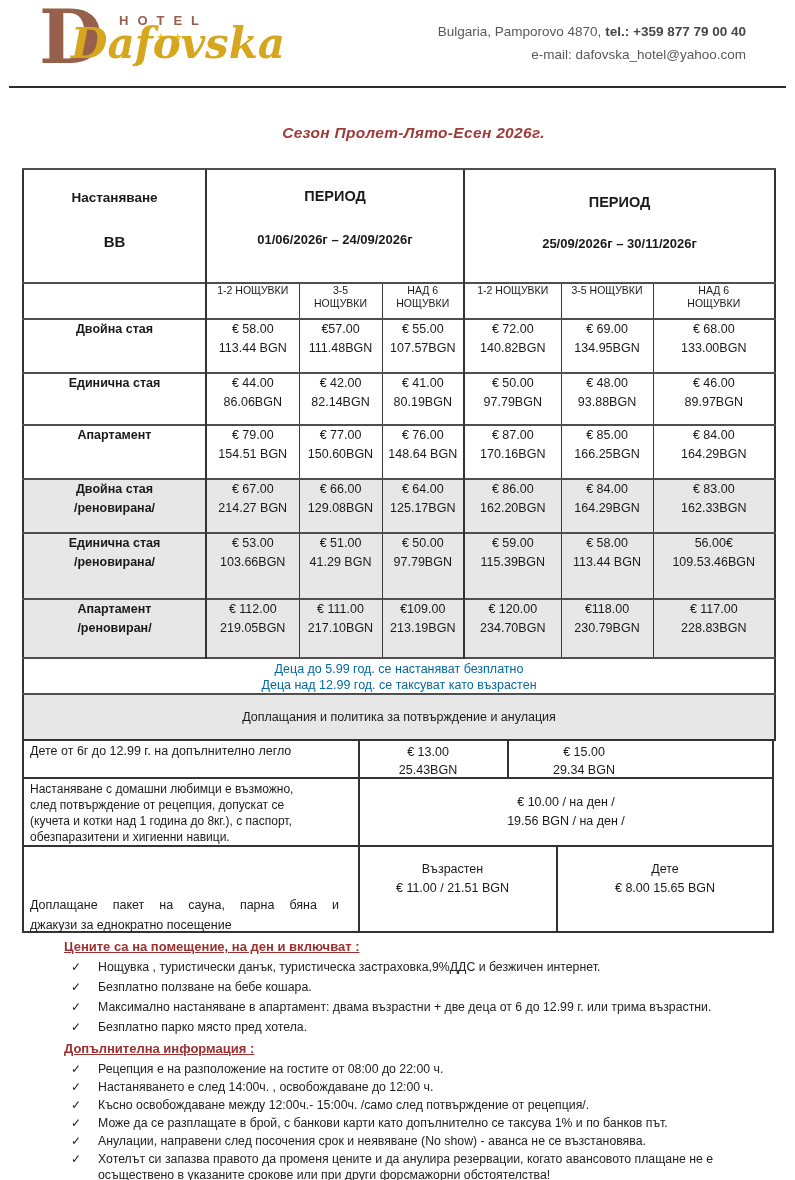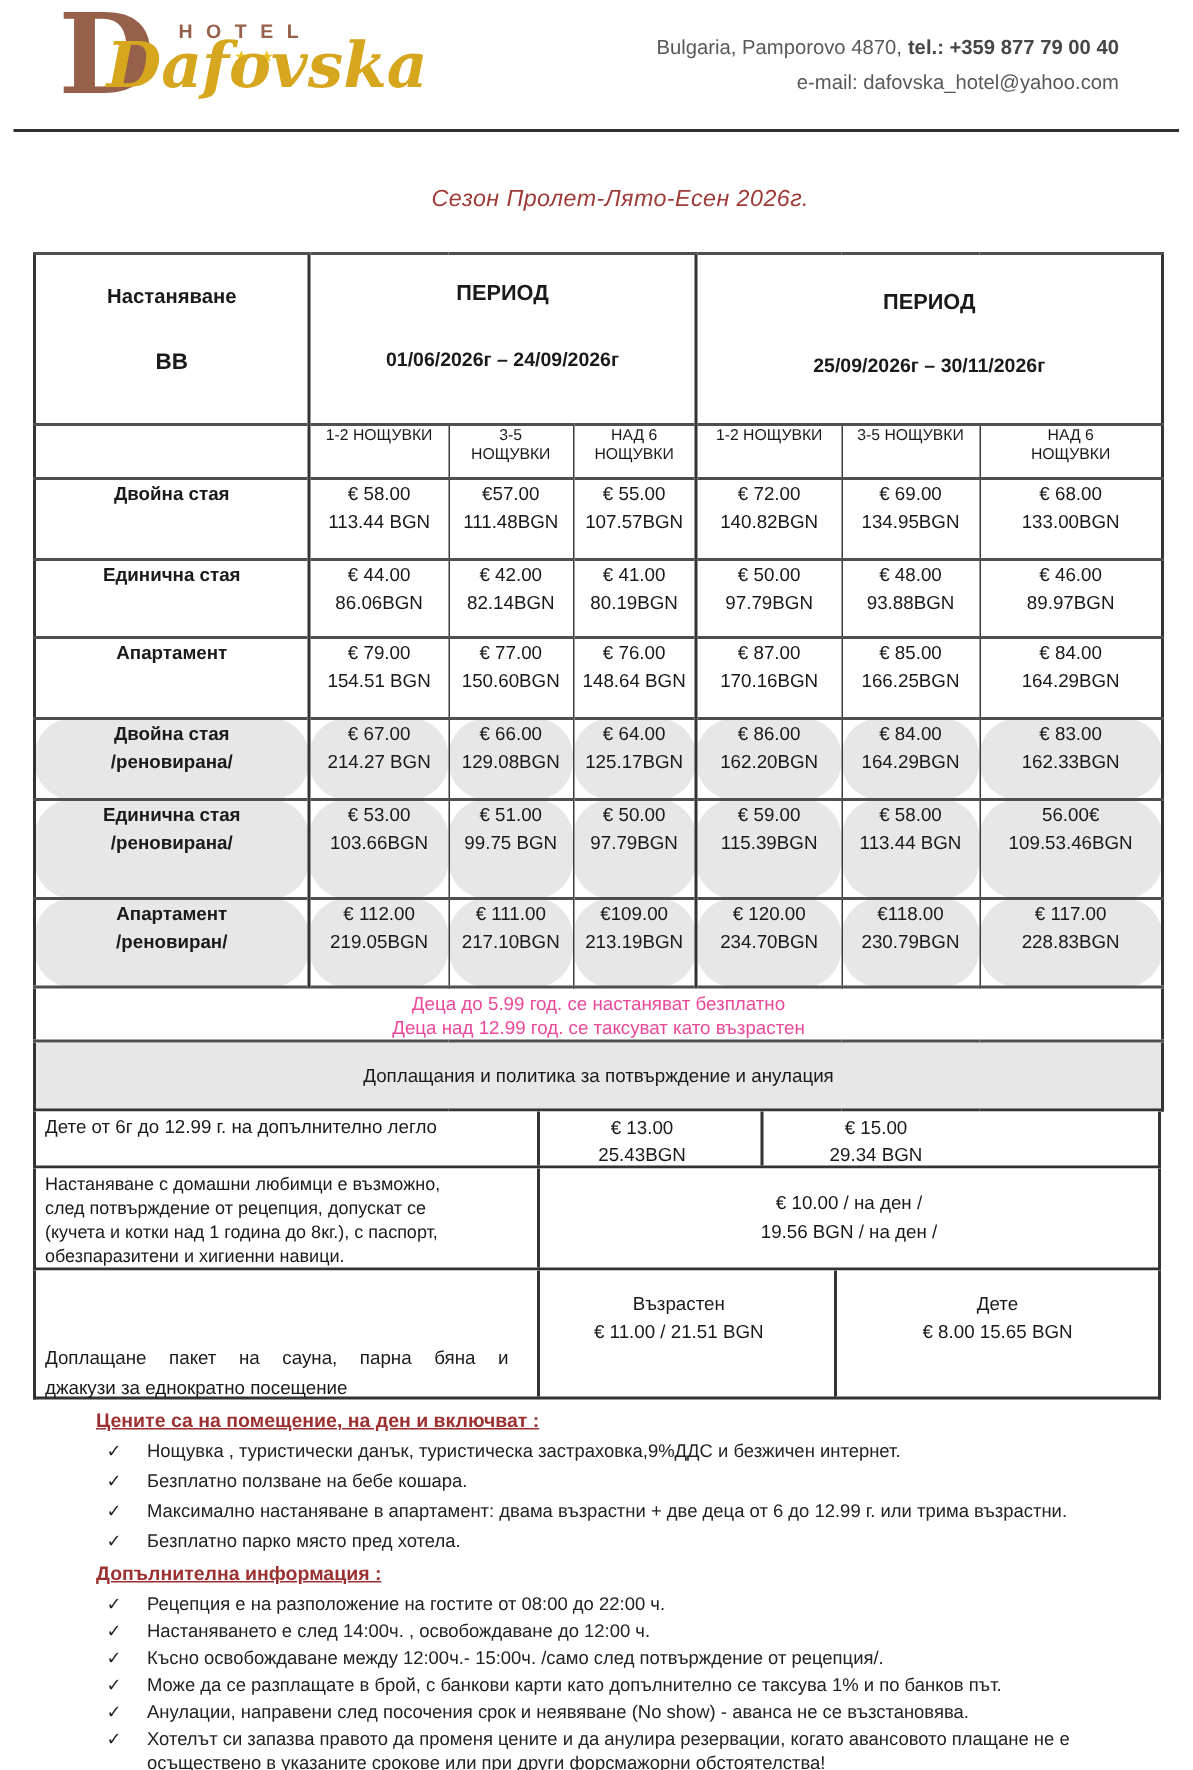--- a/index.html
+++ b/index.html
@@ -16,44 +16,44 @@
           color:#96604a;font-weight:bold;}
   .logo-stars{position:absolute;left:100px;top:23px;font-size:11px;color:#e9c31c;letter-spacing:2px;}
   .logo-script{position:absolute;left:32px;top:12px;font-family:"DejaVu Serif",serif;
           font-style:italic;font-weight:bold;font-size:42px;line-height:48px;color:#d6a61f;}
   .contact{position:absolute;right:40px;top:20px;text-align:right;font-size:13.5px;
           color:#595959;line-height:23px;}
   .contact b{color:#474747;margin-left:4px;}
 
   
   .title{margin-top:36px;text-align:center;font-size:15.5px;font-style:italic;
-         font-weight:400;color:#9e3a38;letter-spacing:.3px;margin-left:32px;}
+         font-weight:700;color:#9e3a38;letter-spacing:.3px;margin-left:32px;}
 
   
   .twrap{margin:26px 0 0 22px;width:752px;}
   table.pt{border-collapse:collapse;table-layout:fixed;width:752px;border:2px solid #333;}
   table.pt td{border-left:1px solid #3a3a3a;border-top:2px solid #4f4f4f;padding:0;
               vertical-align:top;overflow:hidden;}
   table.pt td:first-child{border-left:none;}
   table.pt td.vthick{border-left:2px solid #333;}
   .hdrrow td{height:112px;}
   .h1a{margin-top:20px;text-align:center;font-weight:bold;font-size:13.5px;}
   .h1b{margin-top:28px;text-align:center;font-weight:bold;font-size:15px;}
   .plabel{margin-top:18px;text-align:center;font-weight:bold;font-size:14.5px;}
   .pdates{margin-top:28px;text-align:center;font-weight:bold;font-size:13px;}
   .p2 .plabel{margin-top:24px;}
   .p2 .pdates{margin-top:26px;}
   .subhdr td{height:34px;font-size:10.5px;text-align:center;line-height:13px;
              padding-top:4px;white-space:pre-line;}
-  .prow td{text-align:center;font-size:12.5px;line-height:19px;border-radius:25px;}
+  .prow td{text-align:center;font-size:12.5px;line-height:19px;}
   .rname{font-weight:bold;font-size:13.5px;line-height:18px;padding-top:7px;}
   .pc{padding-top:5px;}
   .r52 td{height:52px;} .r50 td{height:50px;} .r64 td{height:64px;} .r57 td{height:57px;}
   .gray td{background:#e7e7e7;}
-  .rednote{height:32px;text-align:center;color:#ec4899;font-size:12.5px;line-height:16px;
+  .rednote{height:32px;text-align:center;color:#0369a1;font-size:12.5px;line-height:16px;
            padding-top:2px !important;}
   .band{height:44px;background:#e7e7e7;text-align:center;font-size:12.5px;
         vertical-align:middle !important;}
 
   
   .brow{display:flex;width:752px;box-sizing:border-box;border:2px solid #333;border-top:none;
         background:#fff;gap:11px;}
   .brow>div{box-sizing:border-box;}
   .brow>div+div{border-left:2px solid #333;}
   .b1{height:38px;} .b2{height:68px;} .b3{height:86px;}
@@ -261,21 +261,21 @@
         <td class="rname">
               <div>Единична стая</div>
               <div>/реновирана/</div>
             </td>
         <td class="pc vthick">
               <div>€ 53.00</div>
               <div>103.66BGN</div>
             </td>
         <td class="pc">
               <div>€ 51.00</div>
-              <div>99.75 BGN</div>
+              <div>41.29 BGN</div>
             </td>
         <td class="pc">
               <div>€ 50.00</div>
               <div>97.79BGN</div>
             </td>
         <td class="pc vthick">
               <div>€ 59.00</div>
               <div>115.39BGN</div>
             </td>
         <td class="pc">

